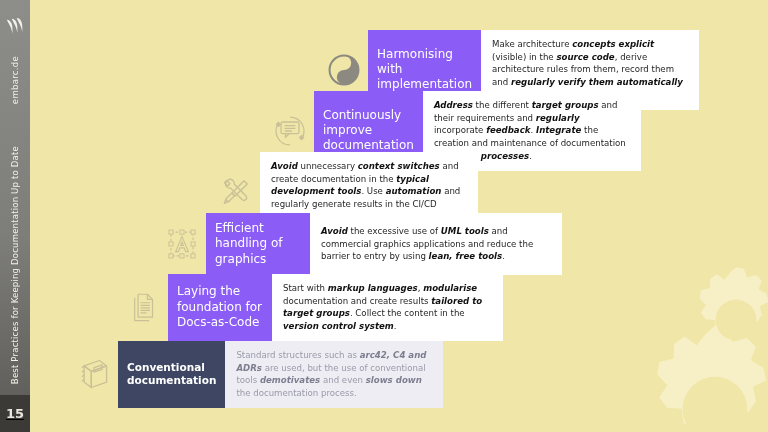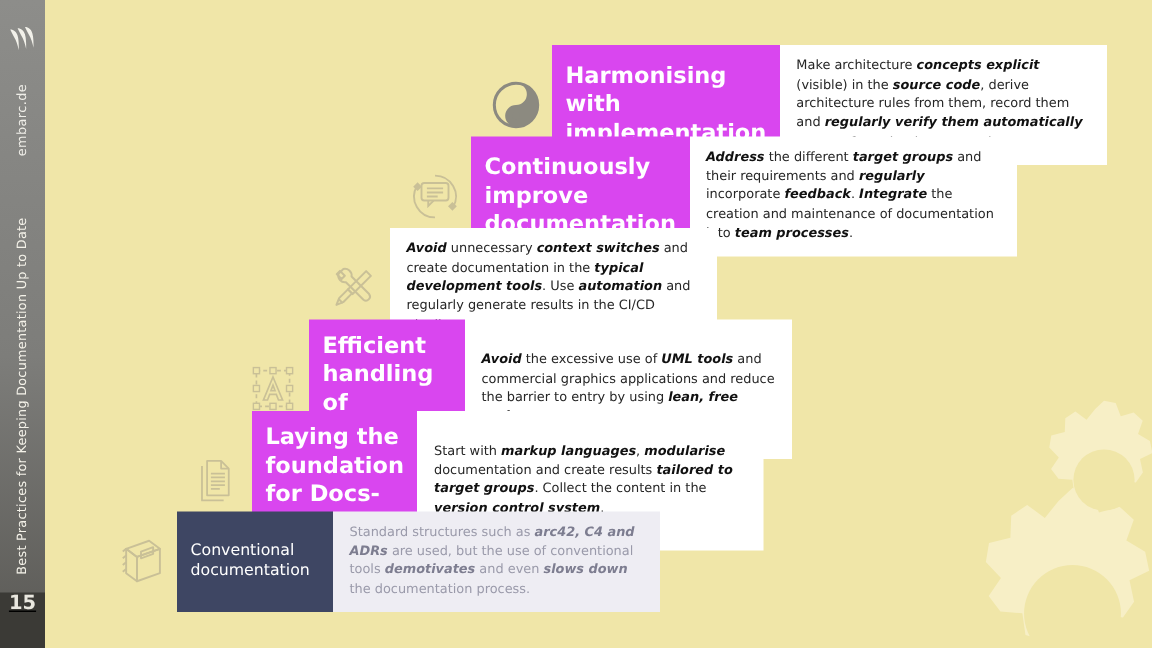--- a/index.html
+++ b/index.html
@@ -53,79 +53,79 @@
   #sidebar-title span {
     display: inline-block;
     writing-mode: vertical-rl;
     transform: rotate(180deg);
     white-space: nowrap;
   }
   #page-number-box {
     position: absolute; left: 0; bottom: 0;
     width: 30px; height: 37px;
     background: #3b3a36;
-    display: flex; justify-content: center; text-decoration: underline;
+    display: flex; align-items: center; justify-content: center; text-decoration: underline;
   }
   #page-number-box .num {
     font-size: 13px; font-weight: bold; color: #e9e7df;
   }
 
   
   .row {
     position: absolute;
     display: flex;
     align-items: stretch;
     z-index: 2;
   }
   .row-icon {
     width: 48px;
     display: flex; align-items: center; justify-content: center;
     flex: 0 0 48px;
   }
   .row-label {
     flex: 0 0 104px;
-    background: #d946ef;
+    background: #8b5cf6;
     color: #ffffff;
-    font-weight: bold;
-    font-size: 15px;
+    font-weight: normal;
+    font-size: 12px;
     line-height: 1.28;
     padding: 8px 9px;
     display: flex; align-items: center;
   }
   .row-desc {
     background: #ffffff;
     color: #262626;
     font-size: 8.6px;
     line-height: 1.48;
     padding: 8px 10px 8px 11px;
     display: flex; align-items: center;
   }
   .row-desc b { font-weight: bold; color: #111; font-style: italic; }
 
   
   #row-conventional .row-label {
     background: #3e4663;
-    font-weight: normal;
+    font-weight: bold;
     font-size: 10.5px;
   }
   #row-conventional .row-desc {
     background: #eeedf3;
     color: #9a9aaa;
   }
   #row-conventional .row-desc b { color: #7d7d90; font-weight: bold; }
 
   
   #row-harmonising   { left: 320px; top: 30px;  }
   #row-harmonising   .row-desc { width: 218px; }
   #row-continuously  { left: 266px; top: 91px;  }
   #row-continuously  .row-desc { width: 218px; }
   #row-tools         { left: 212px; top: 152px; }
   #row-tools         .row-desc { width: 218px; }
   #row-graphics      { left: 158px; top: 213px; }
-  #row-graphics      .row-desc { width: 218px; }
+  #row-graphics      .row-desc { width: 252px; }
   #row-docsascode    { left: 120px; top: 274px; }
   #row-docsascode    .row-desc { width: 231px; }
   #row-conventional  { left: 70px;  top: 341px; }
   #row-conventional  .row-desc { width: 218px; }
 
   .icon-svg { display: block; }
 </style>
 </head>
 <body>
 

